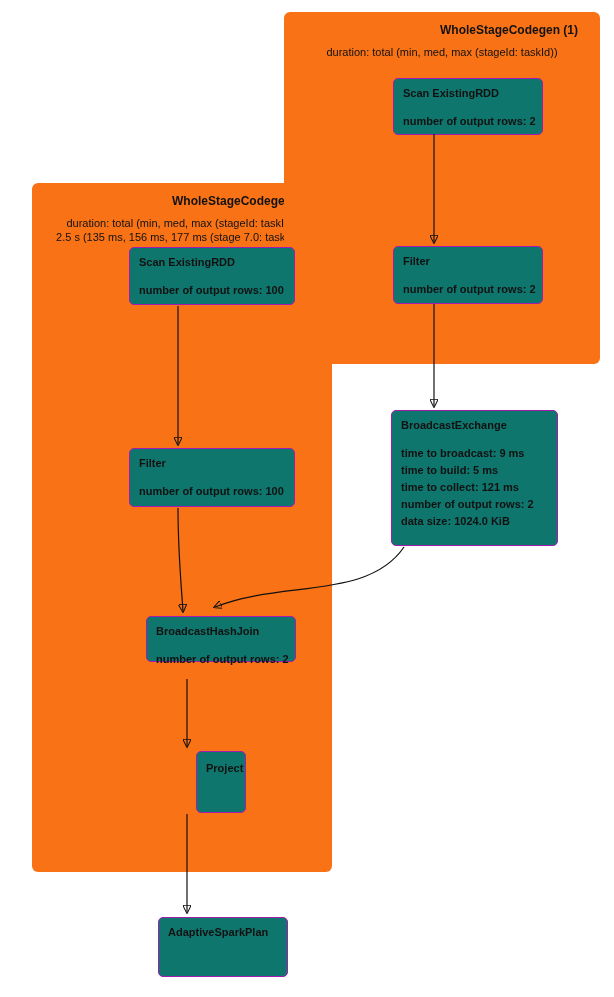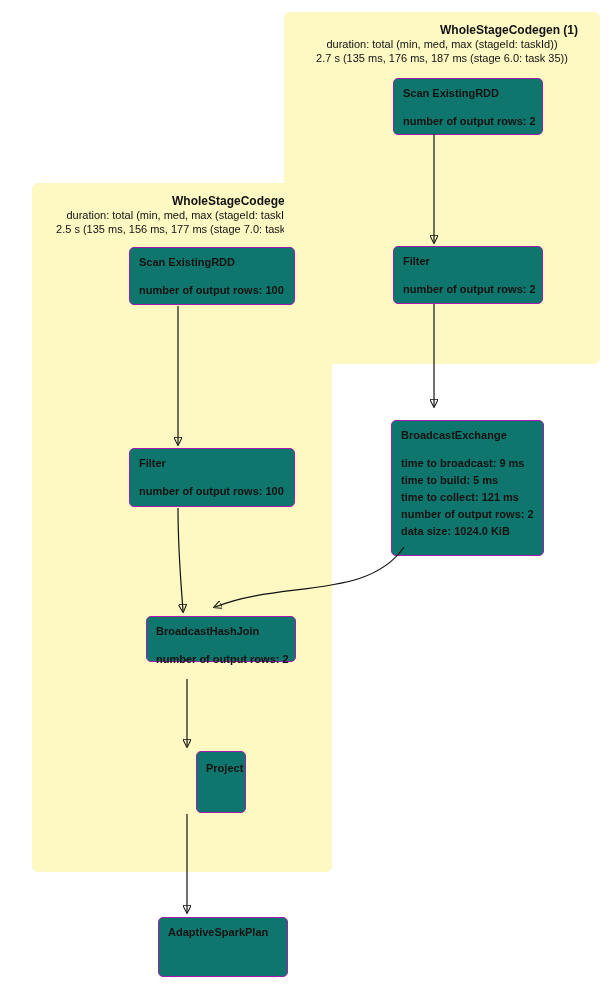--- a/index.html
+++ b/index.html
@@ -1,28 +1,28 @@
 <!DOCTYPE html>
 <html><head>
 <meta charset="utf-8">
 <style>
   * { margin:0; padding:0; box-sizing:border-box; }
   html,body { background:#ffffff; }
   body { font-family:"Liberation Sans", sans-serif; color:#111; }
   .canvas { position:relative; width:614px; height:997px; background:#fff; overflow:hidden; }
 
-  .cluster { position:absolute; background:#fef9c3; border-radius:6px; }
+  .cluster { position:absolute; background:#f97316; border-radius:6px; }
   #cluster2 { z-index:1; }
   #cluster1 { z-index:2; }
   .cluster-title {
     font-size:12px; font-weight:bold; text-align:right;
     padding:11px 22px 0 0; white-space:nowrap;
   }
   .cluster-duration {
-    font-size:11px; text-align:center; margin-top:0;
+    font-size:11px; text-align:center; margin-top:8px;
     line-height:14px; white-space:nowrap;
   }
 
   .node {
     position:absolute; z-index:3;
     background:#0f766e; border:1px solid #a21caf; border-radius:5px;
     padding:8px 9px; cursor:default;margin-left:34px;
   }
   .node-title { font-size:11px; font-weight:bold; white-space:nowrap; line-height:13px; }
   .node-metrics { margin-top:13px;font-weight:bold; }
@@ -42,39 +42,38 @@
     <div class="cluster-duration">
       <div>duration: total (min, med, max (stageId: taskId))</div>
       <div>2.5 s (135 ms, 156 ms, 177 ms (stage 7.0: task 35))</div>
     </div>
   </div>
 
   <div class="cluster" id="cluster1" style="left:284px; top:12px; width:316px; height:352px;">
     <div class="cluster-title">WholeStageCodegen (1)</div>
     <div class="cluster-duration">
       <div>duration: total (min, med, max (stageId: taskId))</div>
-      <div>2.7 s (135 ms, 176 ms, 187 ms (stage 6.0: task 35))</div>
     </div>
   </div>
 
   <div class="node" style="left:359px; top:78px; width:150px; height:57px;">
     <div class="node-title">Scan ExistingRDD</div>
     <div class="node-metrics">
       <div class="node-metric">number of output rows: 2</div>
     </div>
   </div>
 
   <div class="node" style="left:359px; top:246px; width:150px; height:58px;">
     <div class="node-title">Filter</div>
     <div class="node-metrics">
       <div class="node-metric">number of output rows: 2</div>
     </div>
   </div>
 
-  <div class="node" style="left:357px; top:420px; width:153px; height:136px;">
+  <div class="node" style="left:357px; top:410px; width:167px; height:136px;">
     <div class="node-title">BroadcastExchange</div>
     <div class="node-metrics">
       <div class="node-metric">time to broadcast: 9 ms</div>
       <div class="node-metric">time to build: 5 ms</div>
       <div class="node-metric">time to collect: 121 ms</div>
       <div class="node-metric">number of output rows: 2</div>
       <div class="node-metric">data size: 1024.0 KiB</div>
     </div>
   </div>
 

